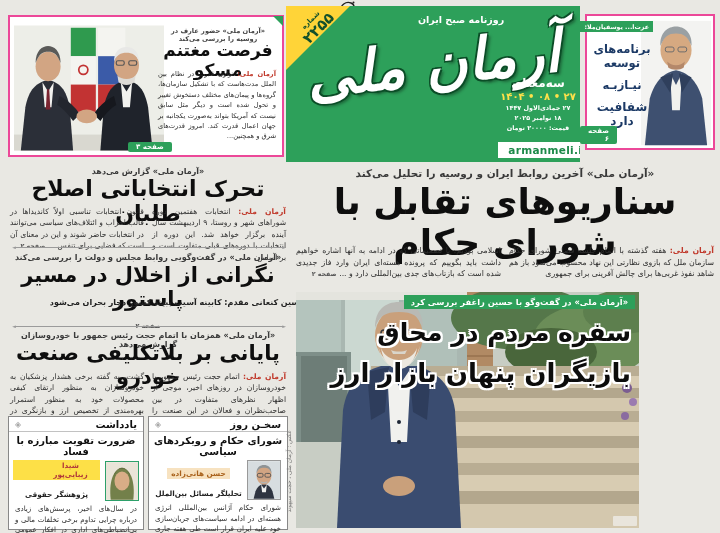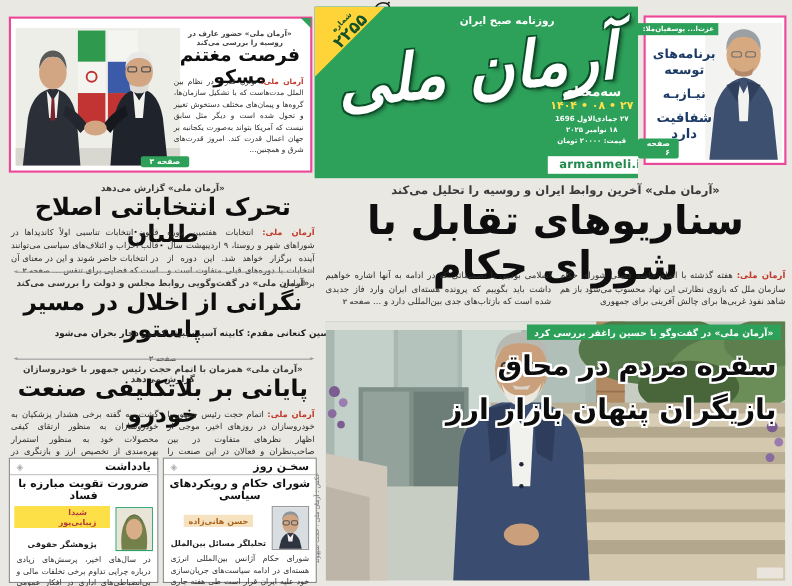--- a/index.html
+++ b/index.html
@@ -106,21 +106,21 @@
   .arow { display:flex; align-items:center; justify-content:center; gap:5px; padding:2px 4px 1px; }
   .alabels { text-align:center; }
   .aname { display:inline-block; font-size:7.3px; font-weight:bold; padding:1px 4px; margin-bottom:2px; }
   .aname.pink { color:#b23a3a; background:#fde047;padding-left:32px; }
   .aname.orange { color:#a9621c; background:#f7e2c0; }
   .arole { font-size:7.3px; font-weight:bold; color:#222; }
   .aphoto { flex:0 0 auto; border:1px solid #2da06a; line-height:0; }
   .bbody { padding:2px 6px; font-size:7.1px; line-height:1.5; text-align:justify; color:#2d2d2d; }
 
   
-  .feature { position:absolute; left:296px; top:292px; width:418px; height:236px; overflow:hidden; }
+  .feature { position:absolute; left:296px; top:292px; width:343px; height:236px; overflow:hidden; }
   .feature svg { display:block; }
   .feat-kick { position:absolute; top:3px; right:4px; background:#2da05a; color:#fff;
     font-size:8.3px; font-weight:bold; padding:2px 7px; }
   .feat-hl { position:absolute; right:8px; font-weight:bold; color:#0c0c0c; letter-spacing:-.3px;
     text-shadow:-2px -2px 0 #fff, 2px -2px 0 #fff, -2px 2px 0 #fff, 2px 2px 0 #fff,
                  0 -2px 0 #fff, 0 2px 0 #fff, -2px 0 0 #fff, 2px 0 0 #fff; }
   .feat-hl1 { top:26px; font-size:25px; }
   .feat-hl2 { top:66px; font-size:26px; }
 
   .credit { position:absolute; left:248px; top:468px; width:82px; text-align:center;
@@ -141,21 +141,21 @@
     <div class="logo">آرمان ملی</div>
     <div class="issue-corner">
       <div class="issue-inner">
         <span class="issue-label">شماره</span>
         <span class="issue-number">۲۲۵۵</span>
       </div>
     </div>
     <div class="dateblock">
       <span class="d-weekday">سه‌معنای</span>
       <span class="d-solar">۲۷ • ۰۸ • ۱۴۰۴</span>
-      <span class="d-small">۲۷ جمادی‌الاول 1696</span>
+      <span class="d-small">۲۷ جمادی‌الاول ۱۴۴۷</span>
       <span class="d-small">۱۸ نوامبر ۲۰۲۵</span>
       <span class="d-small">قیمت: ۲۰۰۰۰ تومان</span>
     </div>
     <div class="urlbar">armanmeli.ir</div>
   </div>
 
   <div class="card profile">
     <svg style="position:absolute;right:2px;top:2px" width="70" height="130" viewBox="0 0 72 128">
       <rect width="72" height="128" fill="#f3f3f1"></rect>
       <path d="M4,128 L9,80 C15,60 25,53 36,51 C47,53 57,60 63,80 L68,128 Z" fill="#3e5070"></path>

